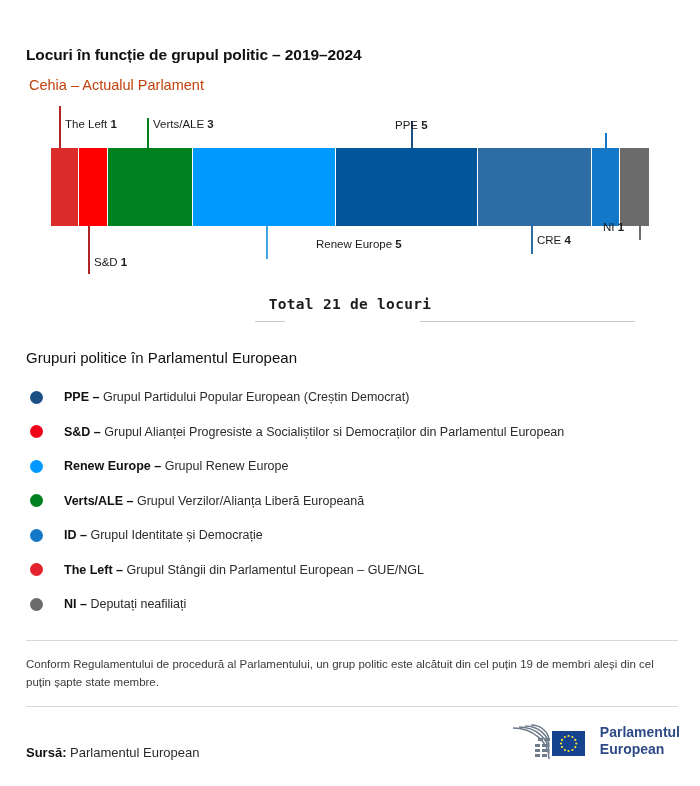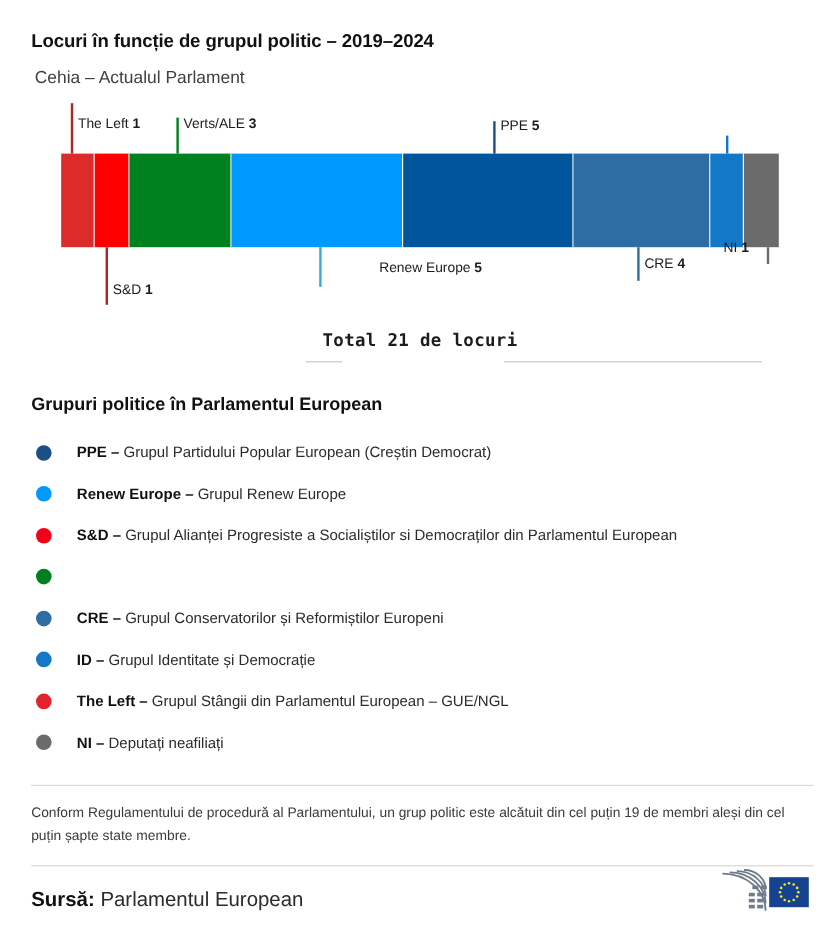--- a/index.html
+++ b/index.html
@@ -10,31 +10,31 @@
     width: 700px;
     height: 786px;
     background: #ffffff;
     font-family: "Liberation Sans", sans-serif;
     color: #1c1c1c;
     position: relative;
     overflow: hidden;
   }
 
   
-  .header { padding: 26px 0 0 26px; }
+  .header { padding: 26px 0 0 26px; margin-top: 20px; }
   .chart-title {
     font-size: 15.5px;
     font-weight: bold;
     letter-spacing: -0.1px;
     color: #111111;
   }
   .chart-subtitle {
     font-size: 14.5px;
     font-weight: normal;
-    color: #404040;
+    color: #c2410c;
     margin-top: 13px;
     padding-left: 3px;
   }
 
   
   .figure {
     position: relative;
     margin: 0 0 0 26px;
     width: 648px;
     height: 200px;
@@ -91,21 +91,21 @@
     font-weight: bold;
     color: #1c1c1c;
     line-height: 1.35;
     letter-spacing: 0.3px;
   }
 
   
   .legend-wrap { padding: 2px 0 0 26px; }
   .legend-title {
     font-size: 15px;
-    font-weight: bold;
+    font-weight: normal;
     color: #111111;
     margin-bottom: 14px;
   }
   .legend-item {
     display: flex;
     align-items: center;
     height: 34.5px;
     text-align: right;
   }
   .legend-dot {
@@ -150,21 +150,21 @@
     position: absolute;
     left: 26px;
     bottom: 22px;
     right: 20px;
     height: 46px;
   }
   .source-text {
     position: absolute;
     left: 0;
     bottom: 4px;
-    font-size: 17px;
+    font-size: 13px;
     color: #2b2b2b;
   }
   .source-text b { font-weight: bold; color: #111111; }
 
   .logo {
     position: absolute;
     right: 0;
     bottom: 0;
     display: flex;
     align-items: center;
@@ -194,21 +194,21 @@
   <div class="callout" style="left:39px; top:25px;">
     <span>The Left</span> <b>1</b>
   </div>
 
   <div class="leader" style="left:121px; top:25px; height:30px; background:#00811F;"></div>
   <div class="callout" style="left:127px; top:25px;">
     <span>Verts/ALE</span> <b>3</b>
   </div>
 
   <div class="leader" style="left:385px; top:28px; height:27px; background:#1B4F86;"></div>
-  <div class="callout" style="left:391px; top:26px;text-align:right;">
+  <div class="callout" style="left:369px; top:26px;text-align:right;">
     <span>PPE</span> <b>5</b>
   </div>
 
   <div class="leader" style="left:579px; top:40px; height:15px; background:#1478C8;"></div>
   <div class="callout" style="left:585px; top:38px;margin-top:23px;">
     <span>ID</span> <b>1</b>
   </div>
 
   <div class="bar">
     <div class="seg" style="width:4.7619%; background:#DC2B2B;"></div>
@@ -252,43 +252,40 @@
   <div class="legend-title">Grupuri politice în Parlamentul European</div>
 
   <div class="legend-item">
     <span class="legend-dot" style="background:#1B4F86;"></span>
     <span class="legend-text">
       <span class="abbr">PPE –</span> <span>Grupul Partidului Popular European (Creștin Democrat)</span>
     </span>
   </div>
 
   <div class="legend-item">
+    <span class="legend-dot" style="background:#F00019;"></span>
+    <span class="legend-text">
+      <span class="abbr">S&amp;D –</span> <span>Grupul Alianței Progresiste a Socialiștilor si Democraților din Parlamentul European</span>
+    </span>
+  </div>
+
+  <div class="legend-item">
     <span class="legend-dot" style="background:#0099FF;"></span>
     <span class="legend-text">
       <span class="abbr">Renew Europe –</span> <span>Grupul Renew Europe</span>
     </span>
   </div>
 
   <div class="legend-item">
-    <span class="legend-dot" style="background:#F00019;"></span>
-    <span class="legend-text">
-      <span class="abbr">S&amp;D –</span> <span>Grupul Alianței Progresiste a Socialiștilor si Democraților din Parlamentul European</span>
-    </span>
-  </div>
-
-  <div class="legend-item">
     <span class="legend-dot" style="background:#00811F;"></span>
-  </div>
-
-  <div class="legend-item">
-    <span class="legend-dot" style="background:#2E6CA4;"></span>
-    <span class="legend-text">
-      <span class="abbr">CRE –</span> <span>Grupul Conservatorilor și Reformiștilor Europeni</span>
-    </span>
-  </div>
+    <span class="legend-text">
+      <span class="abbr">Verts/ALE –</span> <span>Grupul Verzilor/Alianța Liberă Europeană</span>
+    </span>
+  </div>
+
 
   <div class="legend-item">
     <span class="legend-dot" style="background:#1478C8;"></span>
     <span class="legend-text">
       <span class="abbr">ID –</span> <span>Grupul Identitate și Democrație</span>
     </span>
   </div>
 
   <div class="legend-item">
     <span class="legend-dot" style="background:#E4222E;"></span>
@@ -341,14 +338,18 @@
         <circle cx="70.3" cy="28.1" r="1.05"></circle>
         <circle cx="67.4" cy="31.0" r="1.05"></circle>
         <circle cx="63.5" cy="32.0" r="1.05"></circle>
         <circle cx="59.9" cy="31.0" r="1.05"></circle>
         <circle cx="57.0" cy="28.1" r="1.05"></circle>
         <circle cx="56.0" cy="24.5" r="1.05"></circle>
         <circle cx="57.0" cy="20.9" r="1.05"></circle>
         <circle cx="59.9" cy="18.0" r="1.05"></circle>
       </g>
     </svg>
+    <div class="logo-text">
+      <div>Parlamentul</div>
+      <div>European</div>
+    </div>
   </div>
 </div>
 
 </body></html>

